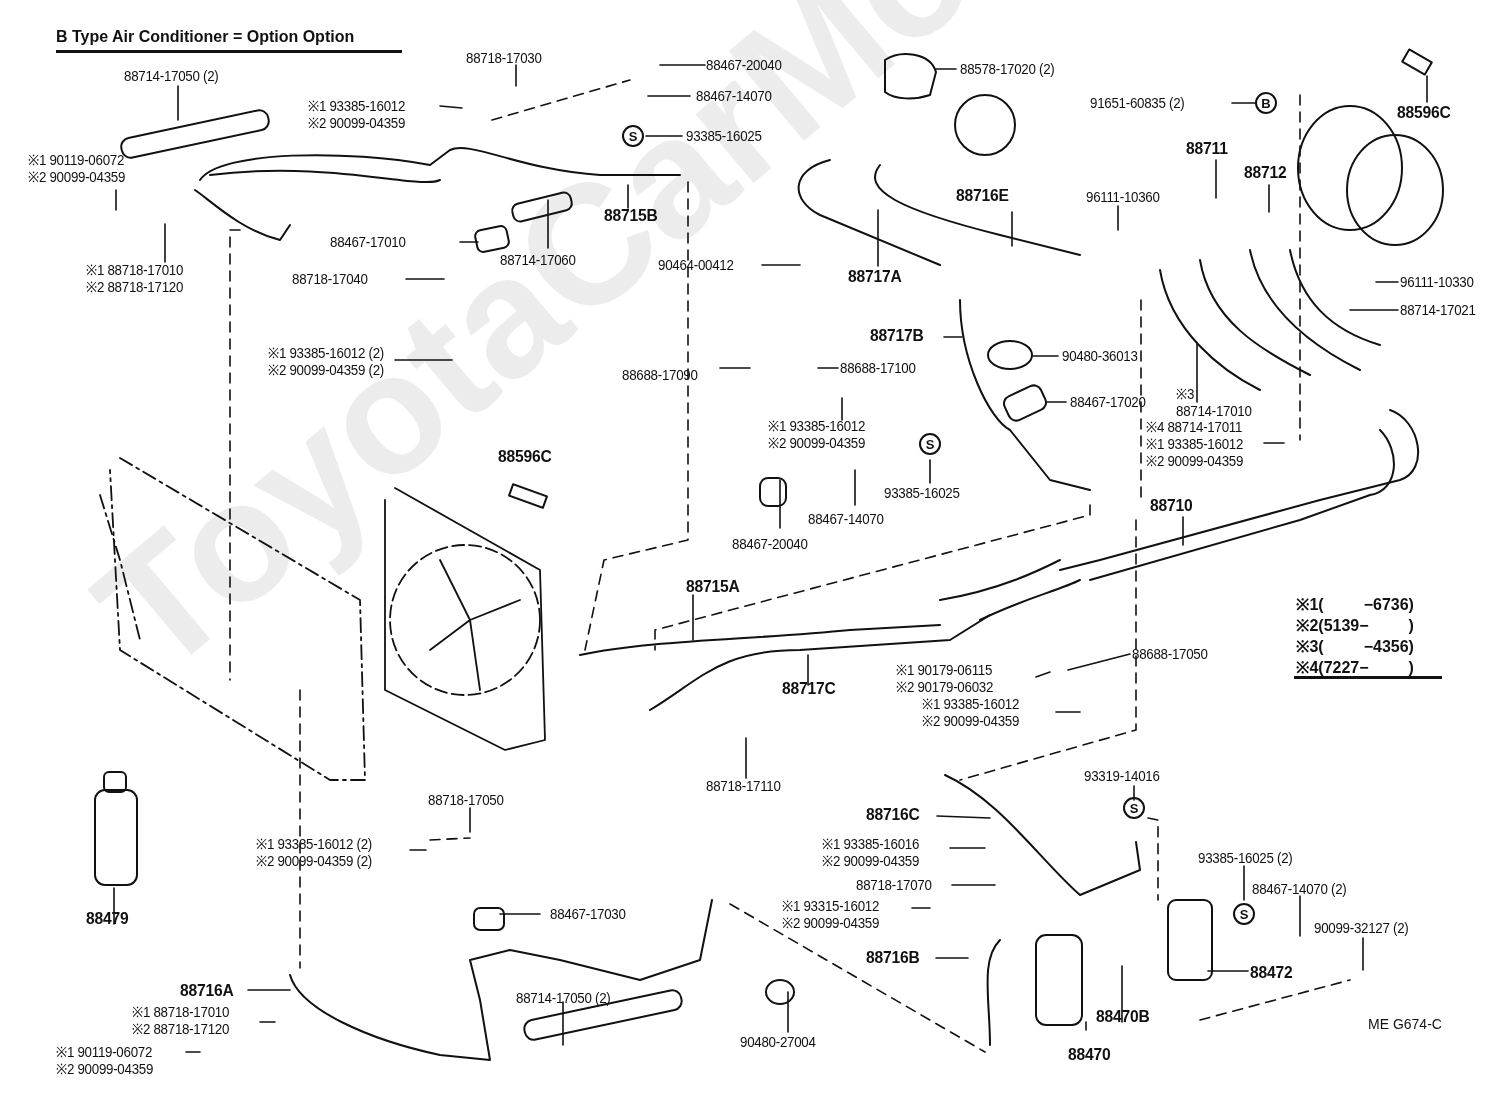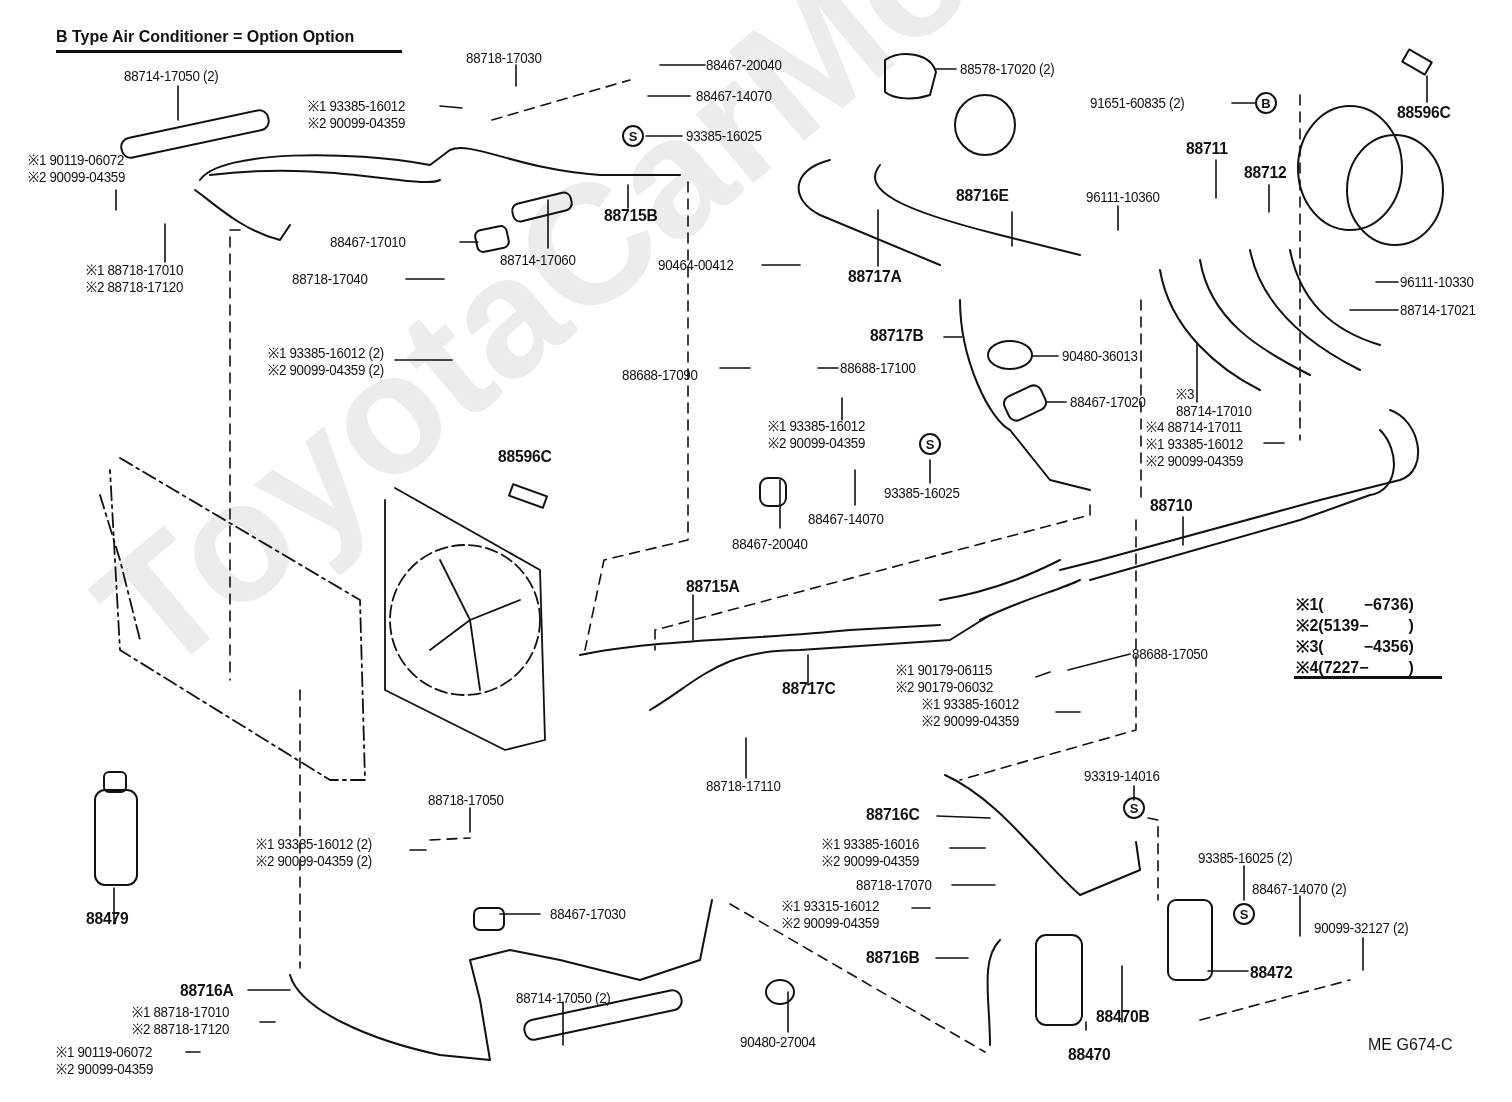--- a/index.html
+++ b/index.html
@@ -7,21 +7,21 @@
        font-family:"Liberation Sans",sans-serif;color:#111;}
   #art{position:absolute;left:0;top:0;width:1512px;height:1102px;}
   .lbl{position:absolute;white-space:nowrap;font-size:14.5px;line-height:17px;
        letter-spacing:-0.3px;color:#111;transform:scaleX(0.92);transform-origin:left top;}
   .big{font-size:17px;font-weight:bold;letter-spacing:-0.2px;}
   .title{position:absolute;left:56px;top:28px;font-size:16px;font-weight:bold;white-space:nowrap;}
   .title-rule{position:absolute;left:56px;top:50px;width:346px;height:3px;background:#111;}
   .legend{position:absolute;left:1296px;top:594px;font-size:16px;line-height:21px;font-weight:bold;}
   .legend-row{display:flex;white-space:pre;}
   .legend-rule{position:absolute;left:1294px;top:676px;width:148px;height:3px;background:#111;}
-  .footer{position:absolute;left:1368px;top:1016px;font-size:16px;white-space:nowrap;margin-top:20px;}
+  .footer{position:absolute;left:1368px;top:1016px;font-size:14px;white-space:nowrap;}
   .wm{position:absolute;left:60px;top:560px;font-size:170px;font-weight:bold;color:#ececec;
       transform:rotate(-40deg);transform-origin:left top;white-space:nowrap;z-index:0;}
   .ml{display:block;}
 </style>
 </head>
 <body>
 
 <div class="wm">ToyotaCarMods</div>
 
 <svg id="art" viewBox="0 0 1512 1102" xmlns="http://www.w3.org/2000/svg" fill="none" stroke="#111" stroke-width="2" stroke-linecap="round" stroke-linejoin="round">

